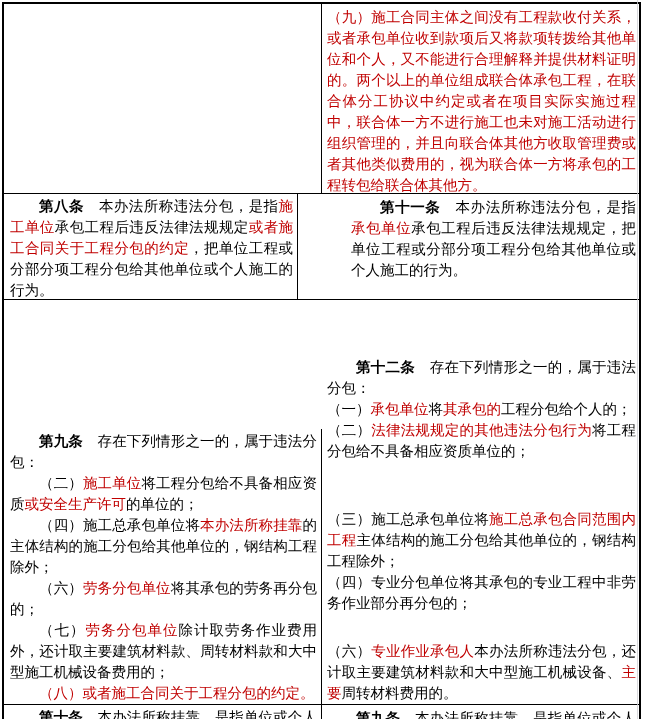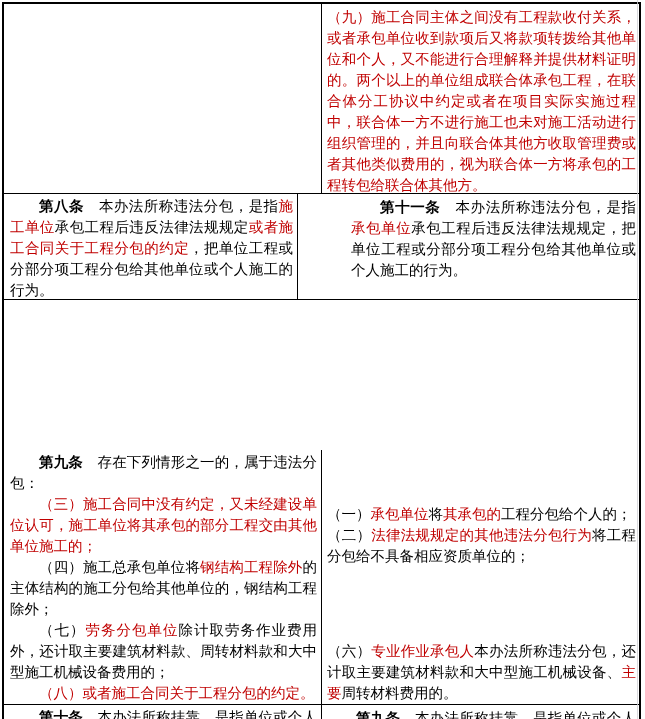--- a/index.html
+++ b/index.html
@@ -44,29 +44,33 @@
         <div class="cell left">
           <p class="ind"><span class="bold">第八条</span><span>　本办法所称违法分包，是指</span><span class="red">施工单位</span><span>承包工程后违反法律法规规定</span><span class="red">或者施工合同关于工程分包的约定</span><span>，把单位工程或分部分项工程分包给其他单位或个人施工的行为。</span></p>
         </div>
         <div class="cell right">
           <p class="ind"><span class="bold">第十一条</span><span>　本办法所称违法分包，是指</span><span class="red">承包单位</span><span>承包工程后违反法律法规规定，把单位工程或分部分项工程分包给其他单位或个人施工的行为。</span></p>
         </div>
       </div>
       <div class="row" style="height: 404px; align-items: flex-end;">
         <div class="cell left">
           <p class="ind"><span class="bold">第九条</span><span>　存在下列情形之一的，属于违法分包：</span></p>
-          <p class="ind"><span class="red">（三）施工合同中没有约定，又未经建设单位认可，施工单位将其承包的部分工程交由其他单位施工的；</span></p>
-          <p class="ind"><span>（四）施工总承包单位将</span><span class="red">钢结构工程除外</span><span>的主体结构的施工分包给其他单位的，钢结构工程除外；</span></p>
+          <p class="ind"><span>（二）</span><span class="red">施工单位</span><span>将工程分包给不具备相应资质</span><span class="red">或安全生产许可</span><span>的单位的；</span></p>
+          <p class="ind"><span>（四）施工总承包单位将</span><span class="red">本办法所称挂靠</span><span>的主体结构的施工分包给其他单位的，钢结构工程除外；</span></p>
+          <p class="ind"><span>（六）</span><span class="red">劳务分包单位</span><span>将其承包的劳务再分包的；</span></p>
           <p class="ind"><span>（七）</span><span class="red">劳务分包单位</span><span>除计取劳务作业费用外，还计取主要建筑材料款、周转材料款和大中型施工机械设备费用的；</span></p>
           <p class="ind"><span class="red">（八）或者施工合同关于工程分包的约定。</span></p>
         </div>
         <div class="cell right">
+          <p class="ind"><span class="bold">第十二条</span><span>　存在下列情形之一的，属于违法分包：</span></p>
           <p><span>（一）</span><span class="red">承包单位</span><span>将</span><span class="red">其承包的</span><span>工程分包给个人的；</span></p>
           <p><span>（二）</span><span class="red">法律法规规定的其他违法分包行为</span><span>将工程分包给不具备相应资质单位的；</span></p>
           <div class="spacer" style="height: 47px;"></div>
+          <p><span>（三）施工总承包单位将</span><span class="red">施工总承包合同范围内工程</span><span>主体结构的施工分包给其他单位的，钢结构工程除外；</span></p>
+          <p><span>（四）专业分包单位将其承包的专业工程中非劳务作业部分再分包的；</span></p>
           <div class="spacer" style="height: 27px;"></div>
           <p><span>（六）</span><span class="red">专业作业承包人</span><span>本办法所称违法分包，还计取主要建筑材料款和大中型施工机械设备、</span><span class="red">主要</span><span>周转材料费用的。</span></p>
         </div>
       </div>
       <div class="row" style="height: 40px;">
         <div class="cell left">
           <p class="ind"><span class="bold">第十条</span><span>　本办法所称挂靠，是指单位或个人以其他有资质的施工单位的名义承揽工程的行为。</span></p>
         </div>
         <div class="cell right">
           <p class="ind"><span class="bold">第九条</span><span>　本办法所称挂靠，是指单位或个人以其他有资质的施工单位的名义承揽工程的行为。</span></p>

